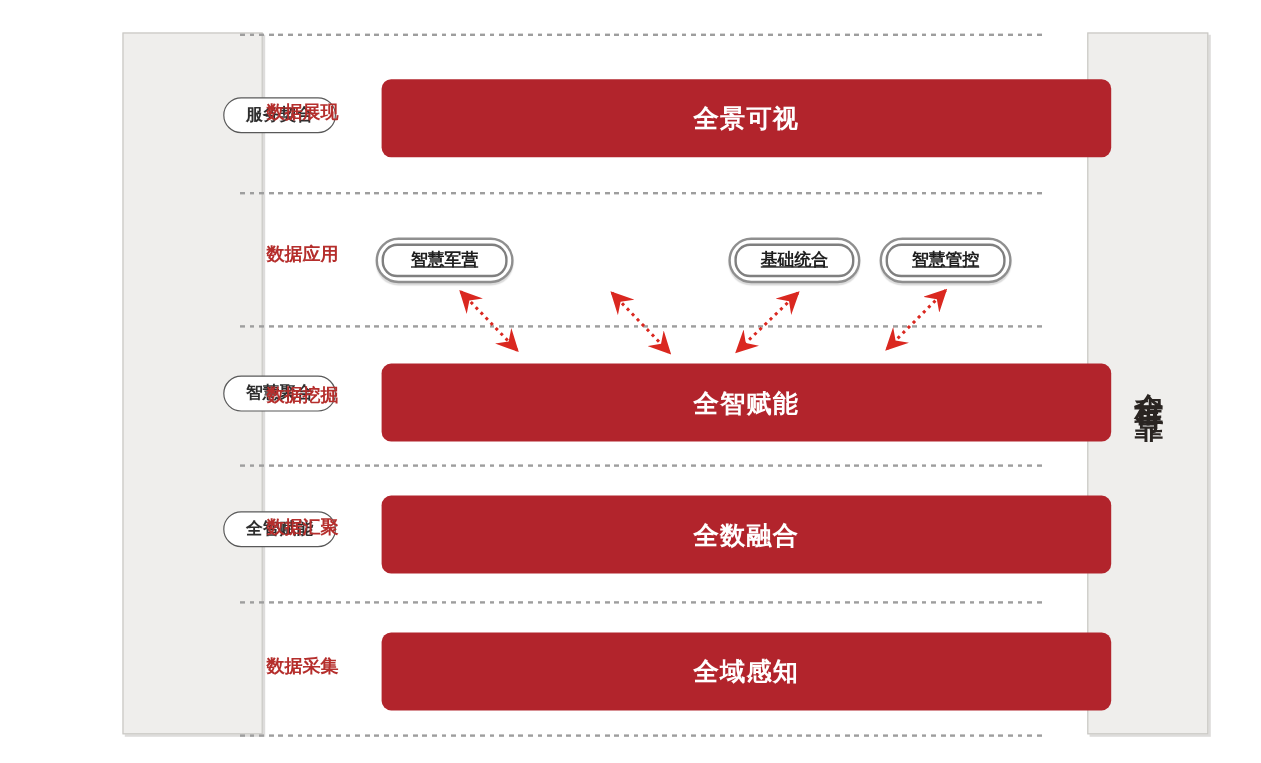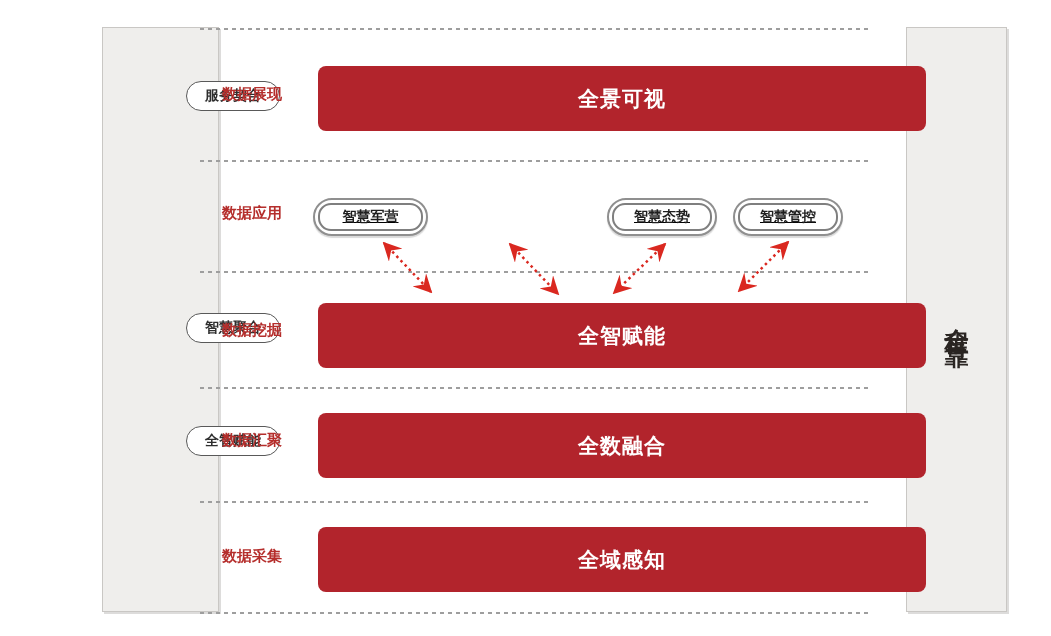--- a/index.html
+++ b/index.html
@@ -85,21 +85,21 @@
 
   <div class="bar" style="top:66px">全景可视</div>
   <div class="bar" style="top:303px">全智赋能</div>
   <div class="bar" style="top:413px">全数融合</div>
   <div class="bar" style="top:527px">全域感知</div>
 
   <div class="app-pill" style="left:313px;width:115px">
     <div class="app-pill-inner">智慧军营</div>
   </div>
   <div class="app-pill" style="left:607px;width:110px">
-    <div class="app-pill-inner">智慧态势</div>
+    <div class="app-pill-inner">基础统合</div>
   </div>
   <div class="app-pill" style="left:733px;width:110px">
     <div class="app-pill-inner">智慧管控</div>
   </div>
 
   <svg class="arrow-layer" width="1051" height="636" viewBox="0 0 1051 636" xmlns="http://www.w3.org/2000/svg">
     <defs>
       <marker id="dart" viewBox="0 0 10 10" refX="9" refY="5" markerWidth="7.5" markerHeight="7.5" orient="auto-start-reverse">
         <path class="arrowhead" d="M0,0 L10,5 L0,10 L3.5,5 Z"></path>
       </marker>

